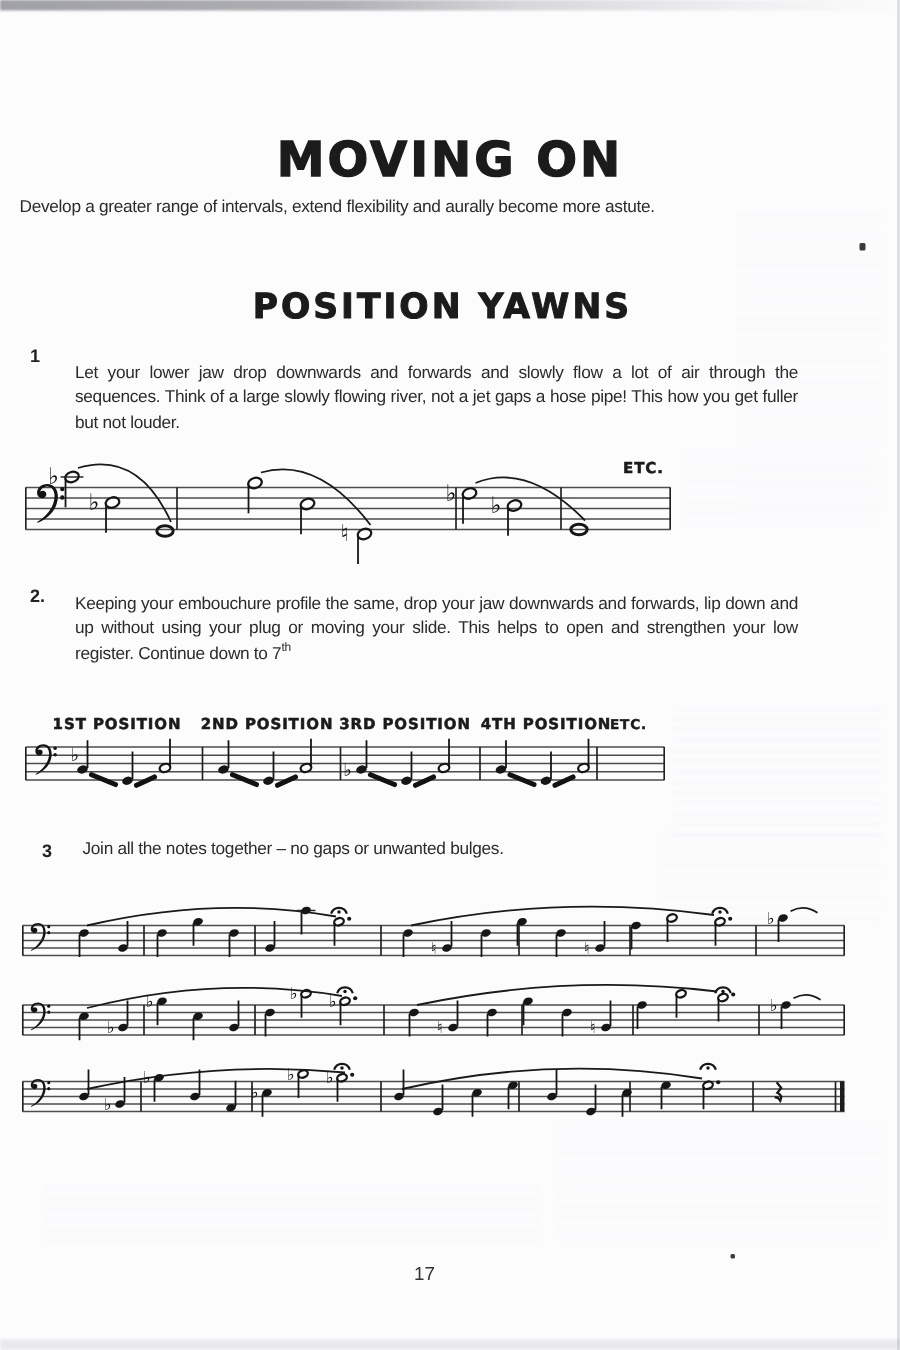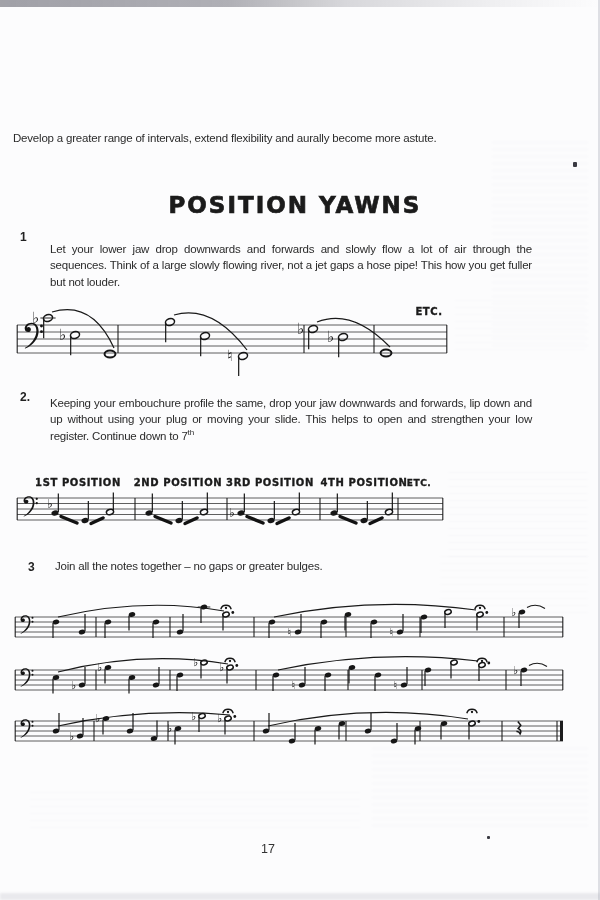--- a/index.html
+++ b/index.html
@@ -21,21 +21,21 @@
   .section-title{position:absolute;top:173px;left:50%;transform:translateX(-52%);font-size:23px;-webkit-text-stroke:.7px #1b1b1b;}
   .section-sub{position:absolute;top:204px;left:50%;transform:translateX(-52%);
     font-style:italic;font-size:12.5px;color:#2e2e2e;white-space:nowrap;}
   .intro{position:absolute;top:119px;left:13px;width:560px;font-size:11.5px;letter-spacing:-.2px;color:#2b2b2b;margin-top:13px;}
   .num{position:absolute;font-weight:bold;font-size:12px;color:#222;}
   .body-par{position:absolute;left:50px;width:482px;font-size:11.5px;letter-spacing:-.2px;
     line-height:16.5px;text-align:justify;color:#2b2b2b;}
   .body-par sup{font-size:8px;line-height:0;}
   .single-line{position:absolute;font-size:11.5px;letter-spacing:-.2px;color:#2b2b2b;white-space:nowrap;}
   .stave{position:absolute;}
-  .page-number{position:absolute;top:842px;left:243px;width:50px;text-align:center;font-size:12.5px;color:#333;}
+  .page-number{position:absolute;top:842px;left:258px;width:50px;text-align:center;font-size:12.5px;color:#333;}
   
   .sl{stroke:#4d4d4d;stroke-width:.9;}
   .bl{stroke:#1f1f1f;stroke-width:1.1;}
   .slur{fill:none;stroke:#1a1a1a;stroke-width:1.2;}
   .tie{fill:none;stroke:#1a1a1a;stroke-width:1.1;}
   .wedge{stroke:#121212;stroke-width:3.4;stroke-linecap:round;}
   .stem{stroke:#161616;stroke-width:1.2;}
   .ledg{stroke:#2a2a2a;stroke-width:1;}
   .acc{font-family:"DejaVu Sans",sans-serif;font-weight:700;fill:#111;}
   .mk{font-family:"DejaVu Sans",sans-serif;font-weight:900;fill:#1b1b1b;letter-spacing:.6px;
@@ -55,20 +55,21 @@
   <div class="ghost" style="left:492px;top:142px;width:96px;height:210px;"></div>
   <div class="ghost" style="left:455px;top:300px;width:130px;height:55px;opacity:.4;"></div>
   <div class="ghost" style="left:448px;top:472px;width:140px;height:88px;opacity:.45;"></div>
   <div class="ghost" style="left:440px;top:556px;width:148px;height:60px;opacity:.35;"></div>
   <div class="ghost" style="left:372px;top:748px;width:216px;height:80px;"></div>
   <div class="ghost" style="left:30px;top:792px;width:330px;height:36px;opacity:.4;"></div>
 
   <div class="speck" style="left:573px;top:162px;width:4px;height:5px;"></div>
   <div class="speck" style="left:487px;top:836px;width:3px;height:3px;"></div>
 
+  <h1 class="marker title">MOVING ON</h1>
 
   <p class="intro">Develop a greater range of intervals, extend flexibility and aurally become more astute.</p>
 
   <h2 class="marker section-title">POSITION YAWNS</h2>
 
   <span class="num" style="left:20px;top:230px;">1</span>
   <p class="body-par" style="top:229px;">Let your lower jaw drop downwards and forwards and slowly flow a lot of air through the sequences. Think of a large slowly flowing river, not a jet gaps a hose pipe! This how you get fuller but not louder.</p>
 
   <div class="stave" id="stave-ex1" style="left:16px;top:300px;"><svg viewBox="0 0 432 76" width="432" height="76">
         <line x1="1" y1="25" x2="431" y2="25" class="sl"></line>
@@ -169,21 +170,21 @@
         <ellipse cx="373" cy="40" rx="3.6300000000000003" ry="2.6399999999999997" transform="rotate(-18 373 40)" fill="none" stroke="#161616" stroke-width="1.5"></ellipse>
         <line x1="376.33" y1="39" x2="376.33" y2="20.5" class="stem"></line>
         <text x="62" y="14" class="mk" font-size="10">1ST POSITION</text>
         <text x="162" y="14" class="mk" font-size="10">2ND POSITION</text>
         <text x="254" y="14" class="mk" font-size="10">3RD POSITION</text>
         <text x="348" y="14" class="mk" font-size="10">4TH POSITION</text>
         <text x="403" y="14" class="mk" font-size="9">ETC.</text>
       </svg></div>
 
   <span class="num" style="left:28px;top:560px;">3</span>
-  <span class="single-line" style="left:55px;top:560px;">Join all the notes together – no gaps or greater bulges.</span>
+  <span class="single-line" style="left:55px;top:560px;">Join all the notes together – no gaps or unwanted bulges.</span>
 
   <div class="stave" id="stave-ex3a" style="left:14px;top:596px;"><svg viewBox="0 0 550 56" width="550" height="56">
         <line x1="1" y1="21" x2="549" y2="21" class="sl"></line>
         <line x1="1" y1="26" x2="549" y2="26" class="sl"></line>
         <line x1="1" y1="31" x2="549" y2="31" class="sl"></line>
         <line x1="1" y1="36" x2="549" y2="36" class="sl"></line>
         <line x1="1" y1="41" x2="549" y2="41" class="sl"></line>
         <line x1="1.2" y1="21" x2="1.2" y2="41" class="bl"></line>
         <g transform="translate(6,21) scale(0.8333333333333334)">
           <path d="M6.5,-2 C2.8,-2 0.6,0.4 0.6,3 C0.6,4.9 2,6.1 3.5,6.1 C4.9,6.1 5.9,5.1 5.9,3.8 C5.9,2.6 5,1.8 3.9,1.8 C3.3,1.8 2.8,2 2.4,2.4 C2.8,0.7 4.5,-0.6 6.4,-0.6 C9,-0.6 10.6,1.6 10.6,4.9 C10.6,11 6,16.5 0.9,19.6 C0.6,19.8 0.8,20.3 1.1,20.2 C8,17.2 12.5,11.6 12.5,5.1 C12.5,0.8 10.1,-2 6.5,-2 Z" fill="#141414"></path>

